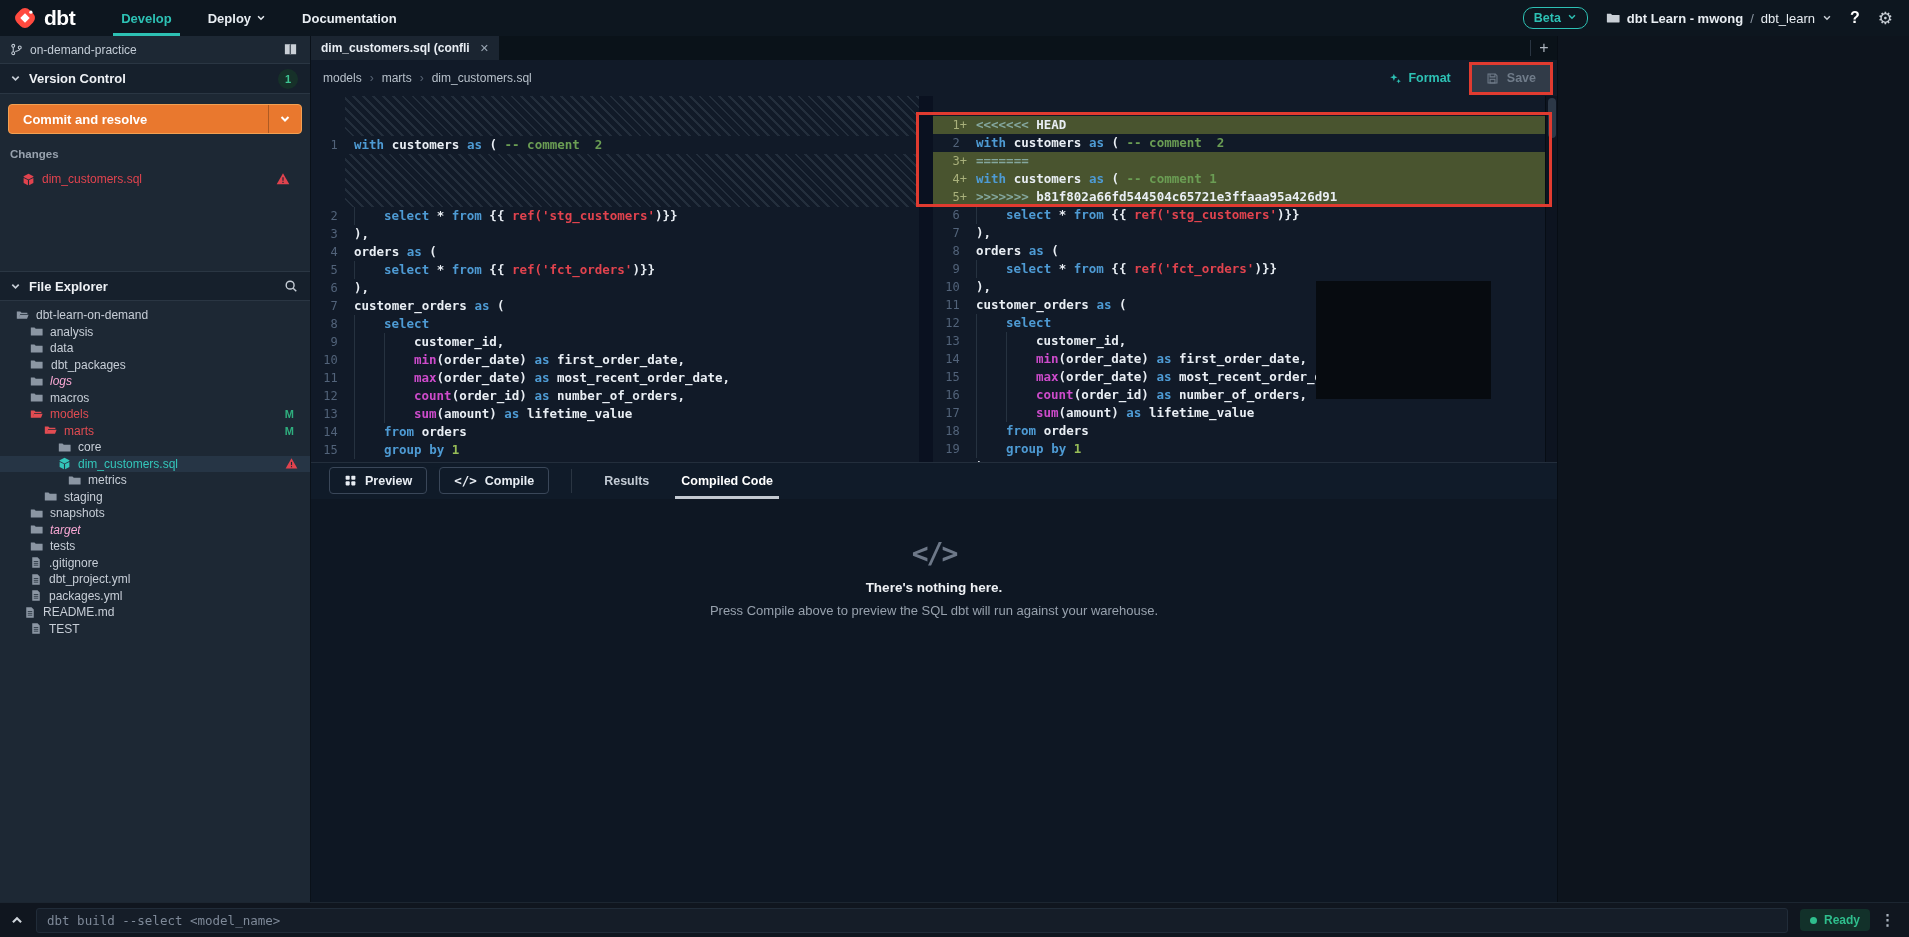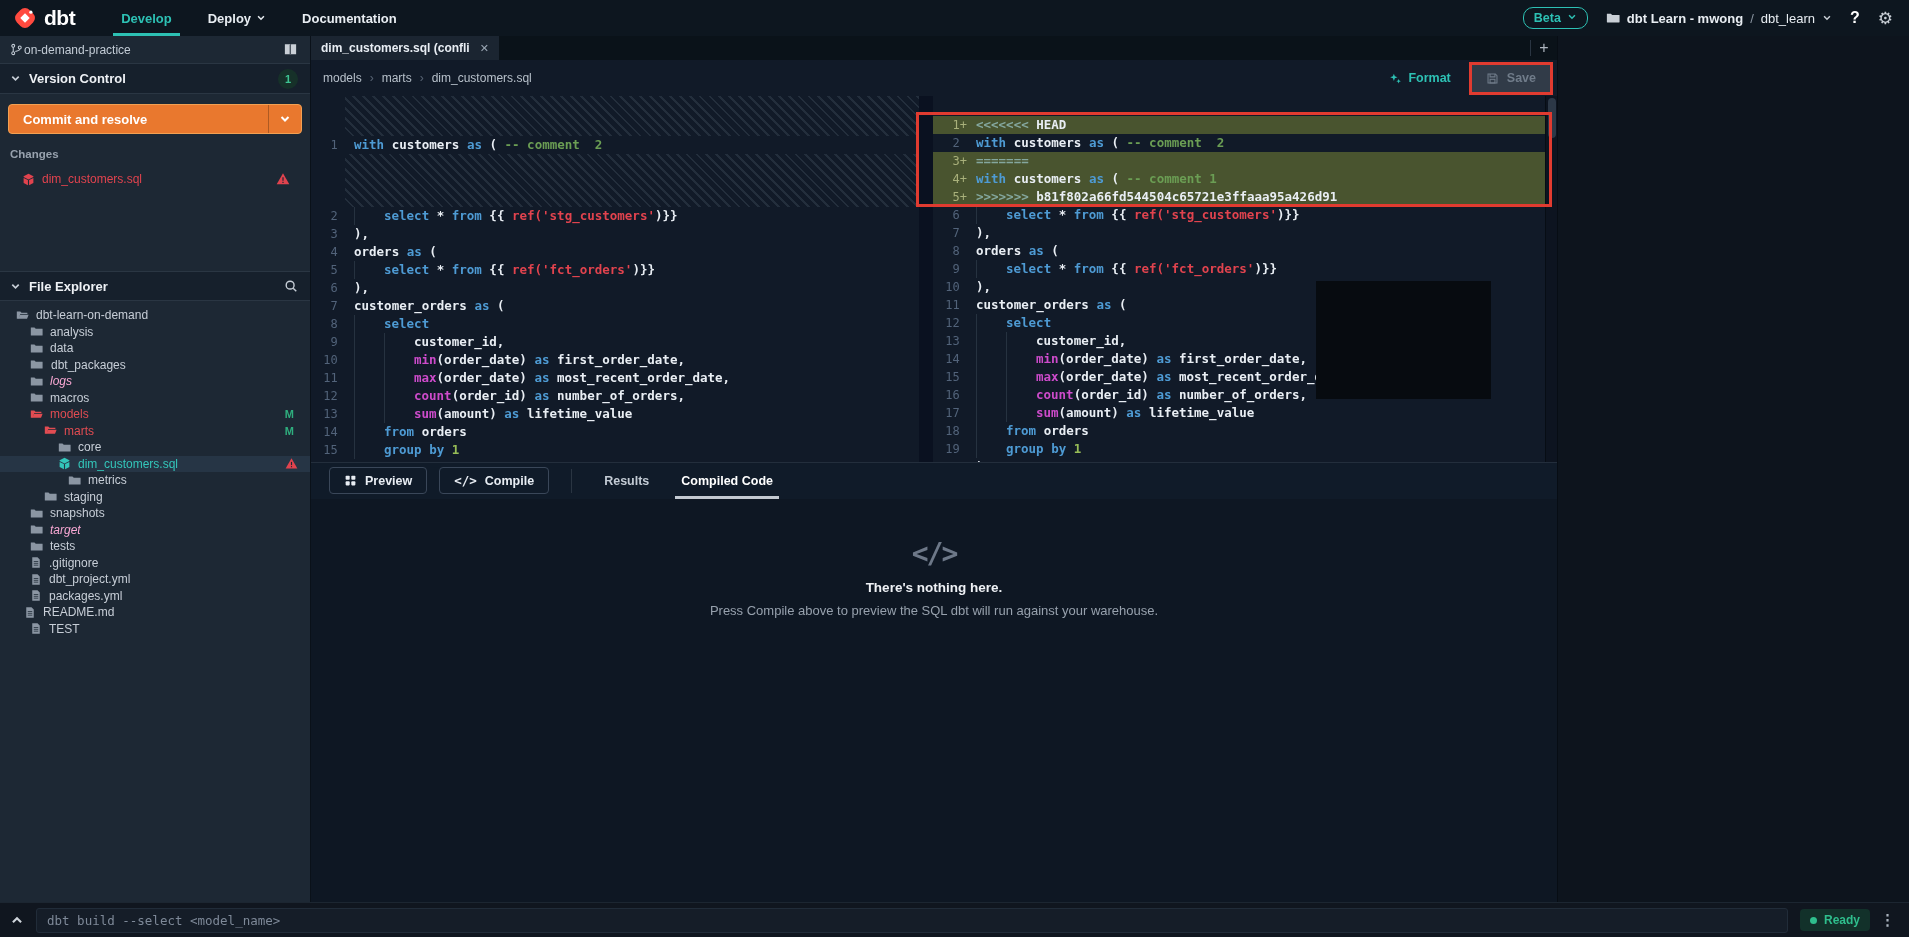--- a/index.html
+++ b/index.html
@@ -25,21 +25,21 @@
   .acct .sep { color:#8a95a1; }
   .help-q { color:#fff; font-weight:bold; font-size:16px; cursor:pointer; }
   .gear { color:#c9cfd6; font-size:17px; cursor:pointer; }
 
   
   .main { flex:1; min-height:0; display:flex; }
 
   
   .sidebar { width:311px; flex:none; background:#1d2834; display:flex; flex-direction:column; border-right:1px solid #0a1119; }
   .branch-row { height:28px; flex:none; display:flex; align-items:center; padding:0 12px 0 10px;
-    color:#c3ccd6; font-size:12px; gap:1px; border-bottom:1px solid #2a3643; }
+    color:#c3ccd6; font-size:12px; gap:7px; border-bottom:1px solid #2a3643; }
   .branch-row .grow { flex:1; }
   .sect-header { height:30px; flex:none; background:#16202c; border-bottom:1px solid #2a3643;
     display:flex; align-items:center; gap:8px; padding:0 12px 0 10px; color:#eef1f5; font-size:13px; font-weight:bold; }
   .sect-header .grow { flex:1; }
   .vc-badge { width:20px; height:20px; border-radius:50%; background:#163129; color:#3dc492;
     font-size:11px; font-weight:bold; display:flex; align-items:center; justify-content:center; }
   .vc-body { height:177px; flex:none; padding:10px 8px 0 8px; }
   .commit-btn { height:30px; display:flex; align-items:stretch; background:#e9782e; border:1px solid #f2a052;
     border-radius:4px; overflow:hidden; cursor:pointer; }
   .commit-label { flex:1; display:flex; align-items:center; padding-left:14px; color:#fff; font-size:13px; font-weight:bold; }

